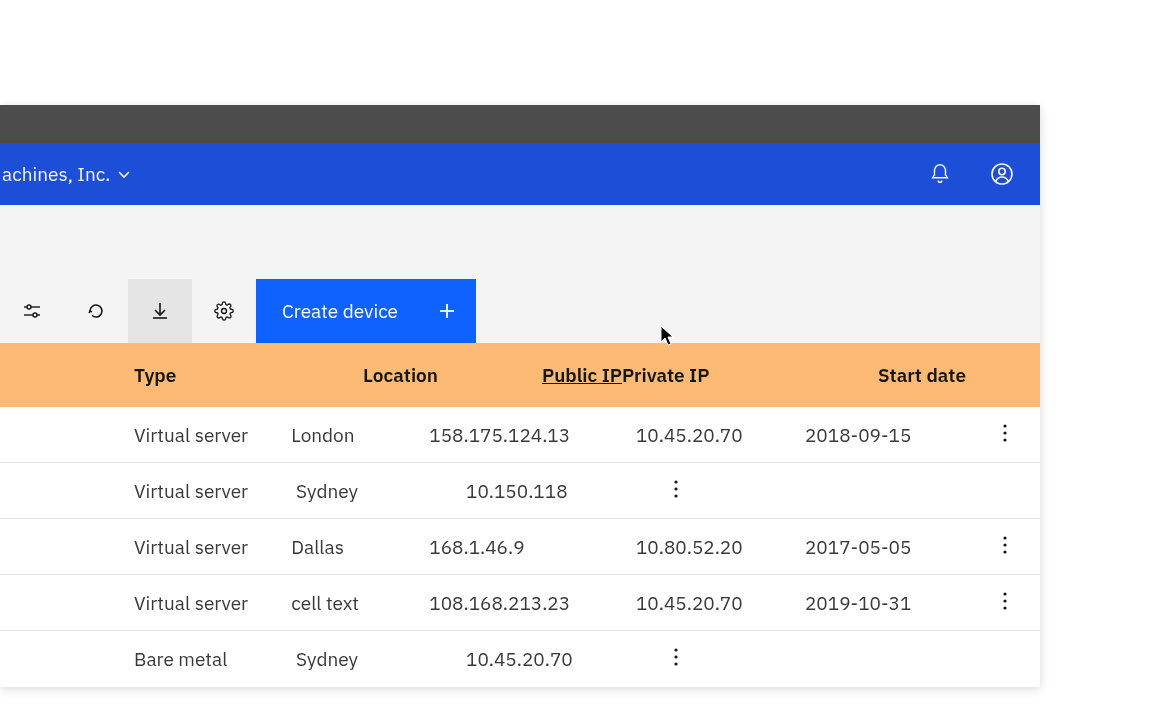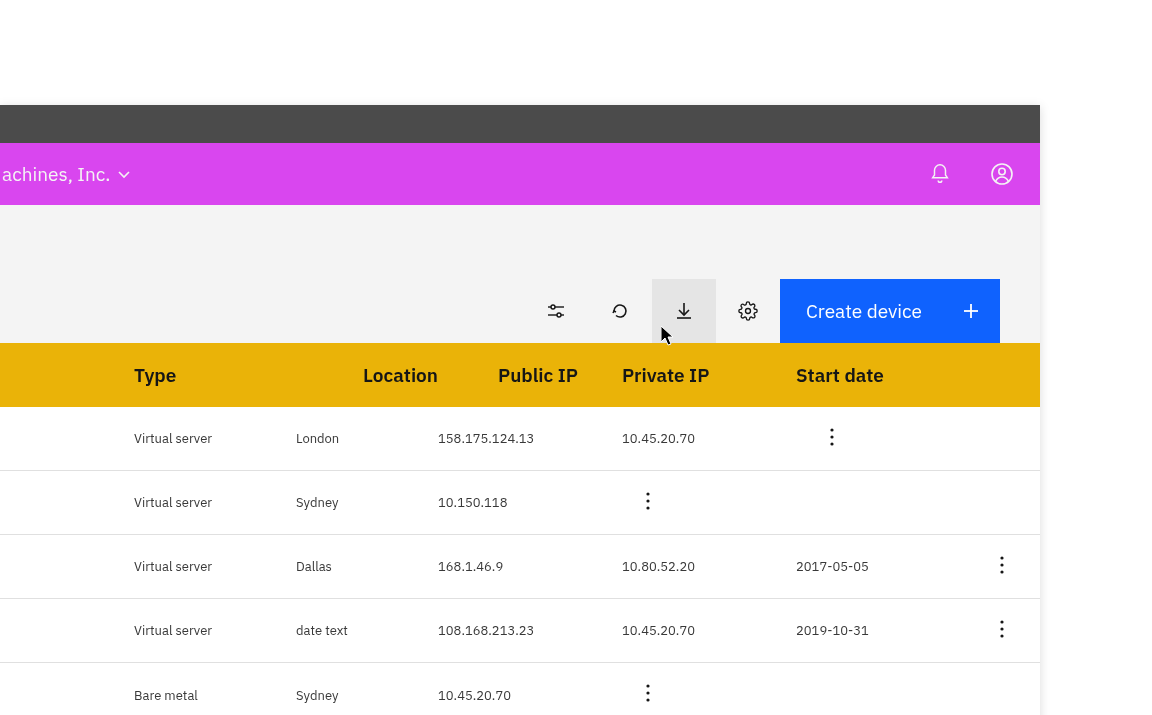--- a/index.html
+++ b/index.html
@@ -22,21 +22,21 @@
     width: 1040px;
     background: #fff;
     box-shadow: 0 2px 10px rgba(0,0,0,0.15);
   }
   .titlebar-gray {
     height: 38px;
     background: #4b4b4b;
   }
   .topbar-black {
     height: 62px;
-    background: #d946ef;
+    background: #1d4ed8;
     display: flex;
     align-items: center;
     justify-content: space-between;
     padding: 0 16px 0 0;
     color: #f4f4f4;
   }
   .org-switcher {
     display: flex;
     align-items: center;
     gap: 6px;
@@ -57,21 +57,20 @@
     align-items: center;
     justify-content: center;
     cursor: pointer;
   }
   .content-area {
     background: #f4f4f4;
     padding-top: 74px;
   }
   .toolbar {
     display: flex;
-    justify-content: flex-end;
     align-items: center;
     padding: 0 40px 0 0;
     gap: 0;
   }
   .toolbar-icon-btn {
     width: 64px;
     height: 64px;
     display: flex;
     align-items: center;
     justify-content: center;
@@ -88,51 +87,51 @@
     display: flex;
     align-items: center;
     padding: 0 20px 0 26px;
     gap: 40px;
     font-size: 19px;
     cursor: pointer;
     margin-left: 0;
   }
   .table-header {
     display: flex;
-    background: #eab308;
+    background: #fdba74;
     height: 64px;
     align-items: center;
   }
   .th {
     font-size: 19px;
     font-weight: 600;
     color: #161616;
   }
   .col-type { padding-left: 134px; width: 296px; }
   .col-loc { width: 142px; text-align: right; }
-  .col-pubip { width: 184px; text-align: center; padding-left: 16px;}
+  .col-pubip { width: 184px; text-align: right; padding-left: 16px; text-decoration: underline;}
   .col-privip { width: 174px; }
-  .col-start { width: 170px; }
+  .col-start { width: 170px; text-align: right; }
   .col-action { width: 72px; }
 
   .table-body {
     background: #ffffff;
   }
   .row {
     display: flex;
-    height: 64px;
+    height: 56px;
     align-items: center;
     border-bottom: 1px solid #e0e0e0;
-    font-size: 13px;
+    font-size: 19px;
     color: #393939;
   }
   .td-type { padding-left: 134px; width: 296px; }
   .td-loc { width: 142px; }
   .td-pubip { width: 184px; padding-left: 0; }
-  .td-privip { width: 174px; }
+  .td-privip { width: 174px; margin-left: 28px; }
   .td-start { width: 170px; }
   .td-action { width: 72px; display:flex; justify-content:center; }
 
   .overflow-menu {
     cursor: pointer;
     padding: 8px;
   }
   .cursor-arrow {
     position: absolute;
     top: 326px;
@@ -217,20 +216,21 @@
       <div class="th col-start">Start date</div>
       <div class="th col-action"></div>
     </div>
 
     <div class="table-body">
       <div class="row">
         <div class="td-type">Virtual server</div>
         <div class="td-loc">London</div>
         <div class="td-pubip">158.175.124.13</div>
         <div class="td-privip">10.45.20.70</div>
+        <div class="td-start">2018-09-15</div>
         <div class="td-action">
             <div class="overflow-menu"><svg width="4" height="18" viewBox="0 0 4 18" fill="#161616">
                 <circle cx="2" cy="2" r="1.6"></circle>
                 <circle cx="2" cy="9" r="1.6"></circle>
                 <circle cx="2" cy="16" r="1.6"></circle>
               </svg></div>
           </div>
       </div>
       <div class="row">
         <div class="td-type">Virtual server</div>
@@ -253,21 +253,21 @@
         <div class="td-action">
             <div class="overflow-menu"><svg width="4" height="18" viewBox="0 0 4 18" fill="#161616">
                 <circle cx="2" cy="2" r="1.6"></circle>
                 <circle cx="2" cy="9" r="1.6"></circle>
                 <circle cx="2" cy="16" r="1.6"></circle>
               </svg></div>
           </div>
       </div>
       <div class="row">
         <div class="td-type">Virtual server</div>
-        <div class="td-loc">date text</div>
+        <div class="td-loc">cell text</div>
         <div class="td-pubip">108.168.213.23</div>
         <div class="td-privip">10.45.20.70</div>
         <div class="td-start">2019-10-31</div>
         <div class="td-action">
             <div class="overflow-menu"><svg width="4" height="18" viewBox="0 0 4 18" fill="#161616">
                 <circle cx="2" cy="2" r="1.6"></circle>
                 <circle cx="2" cy="9" r="1.6"></circle>
                 <circle cx="2" cy="16" r="1.6"></circle>
               </svg></div>
           </div>

